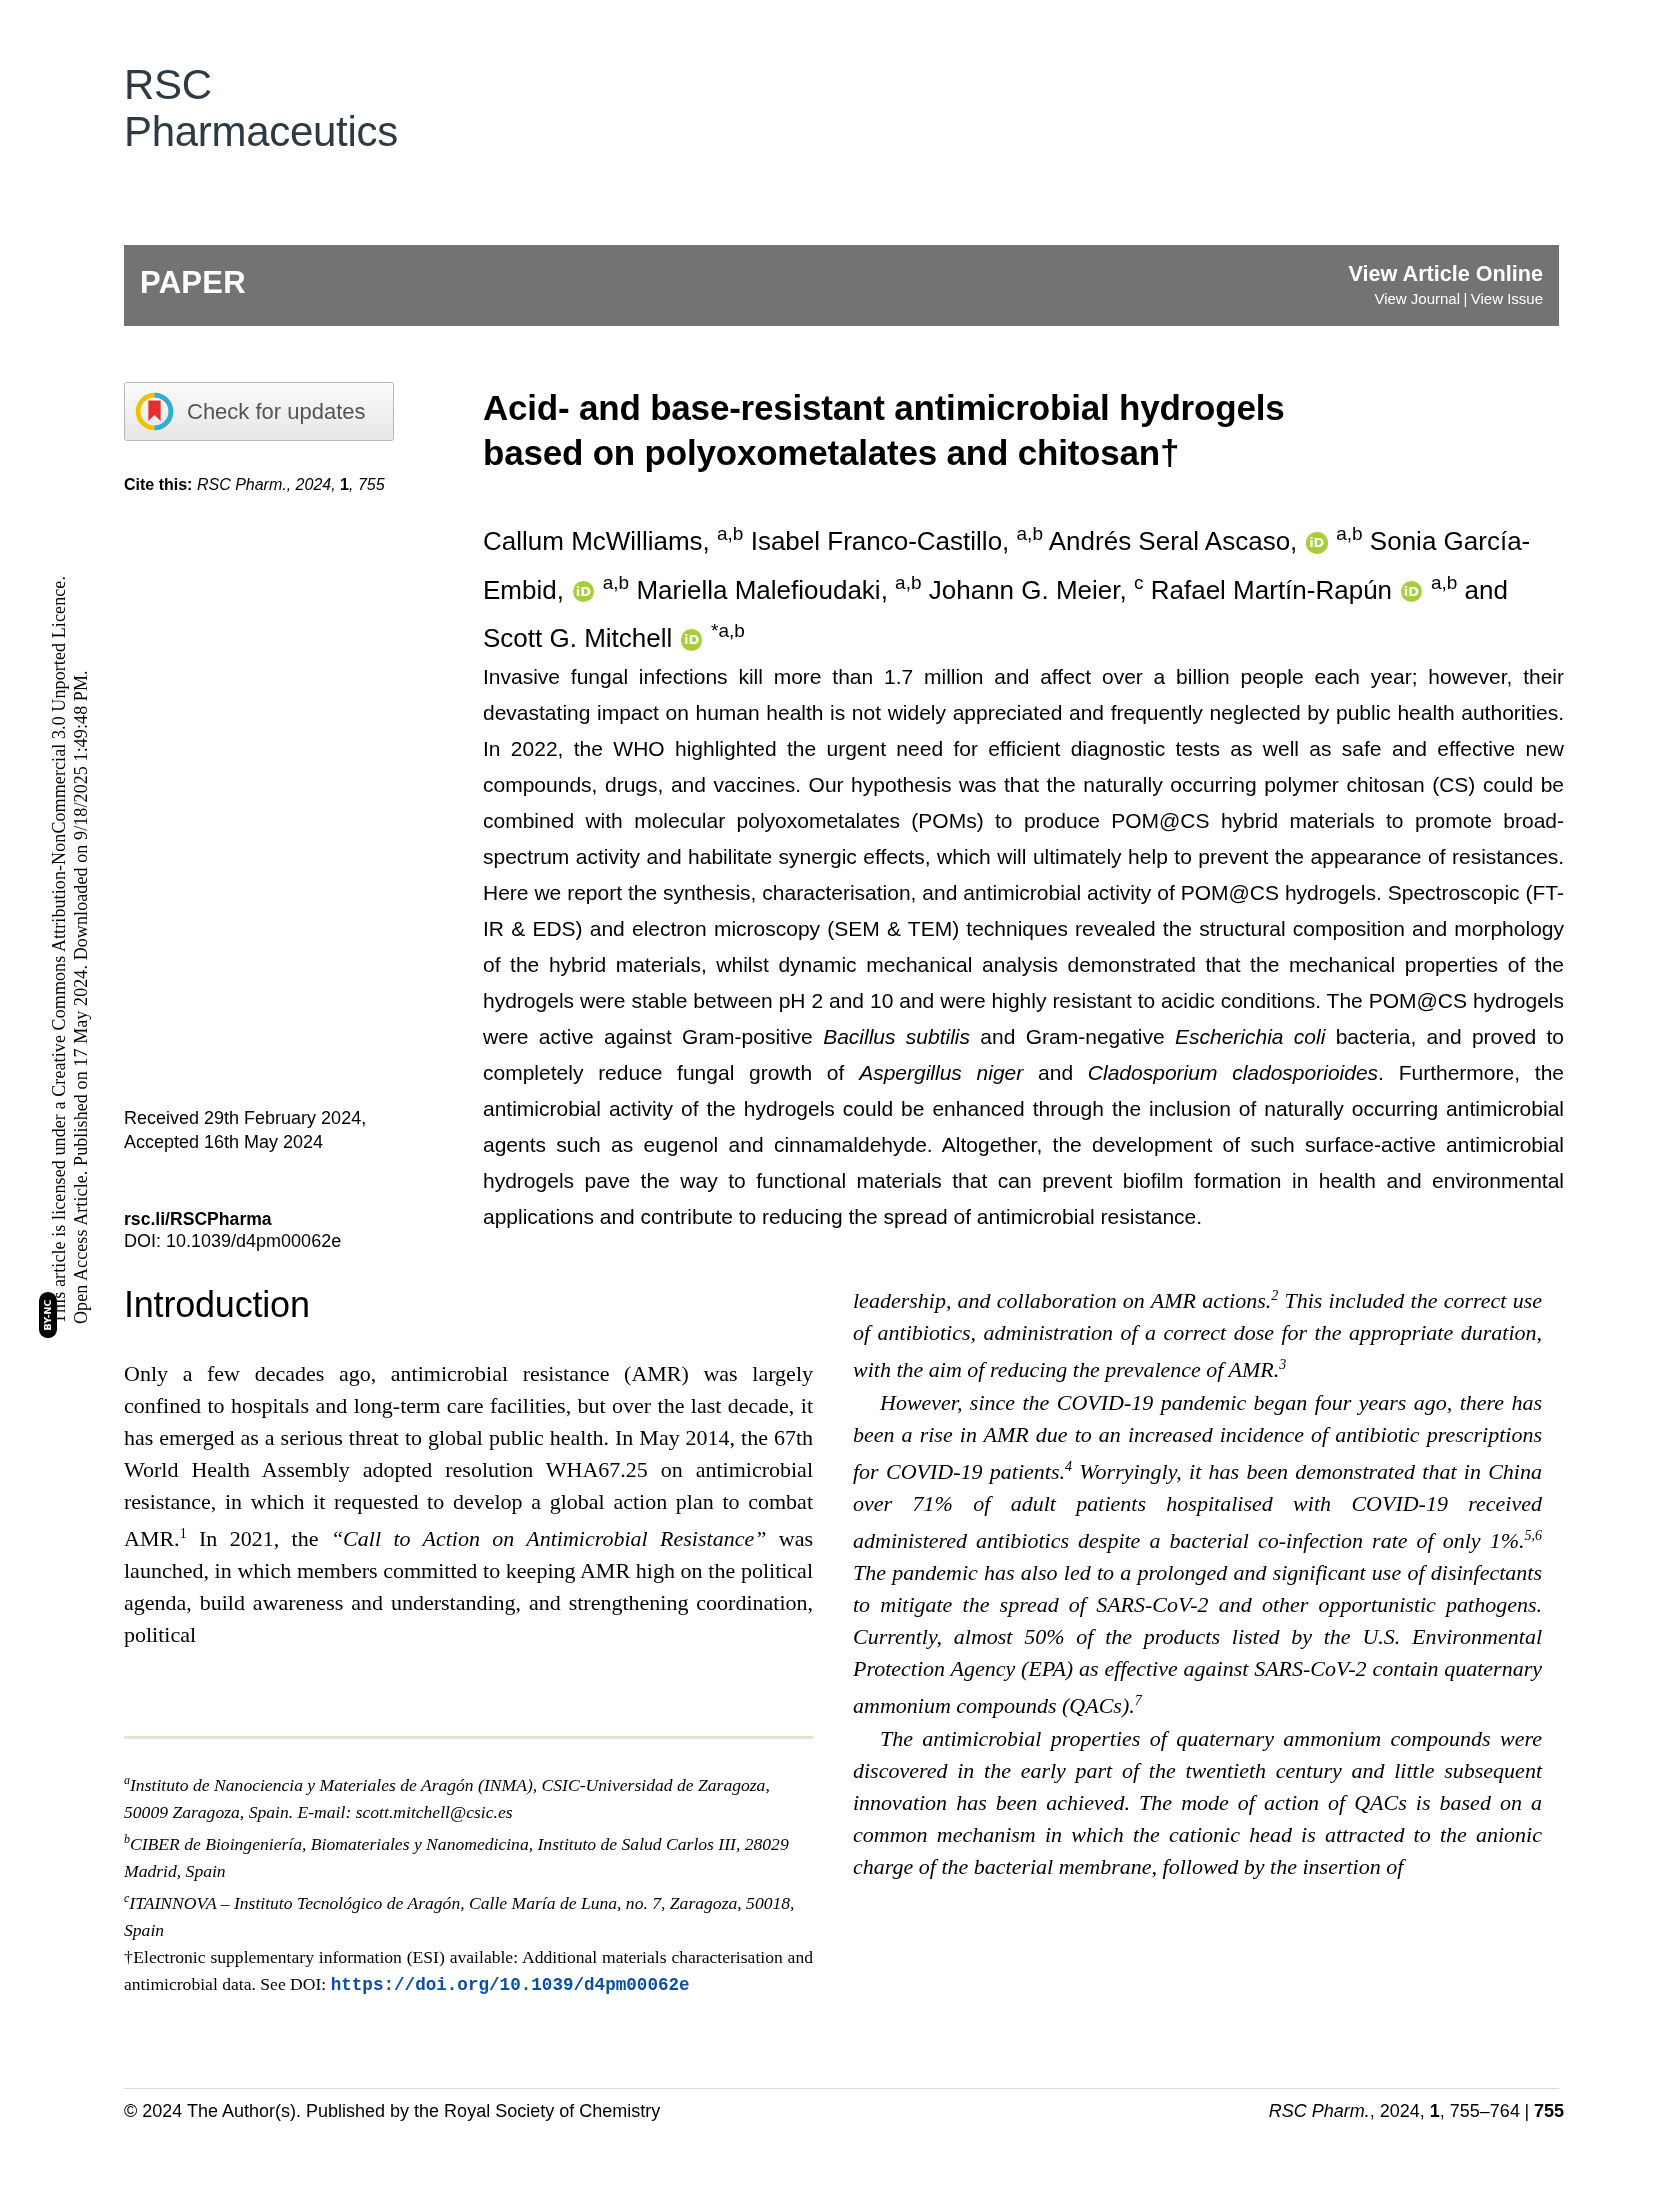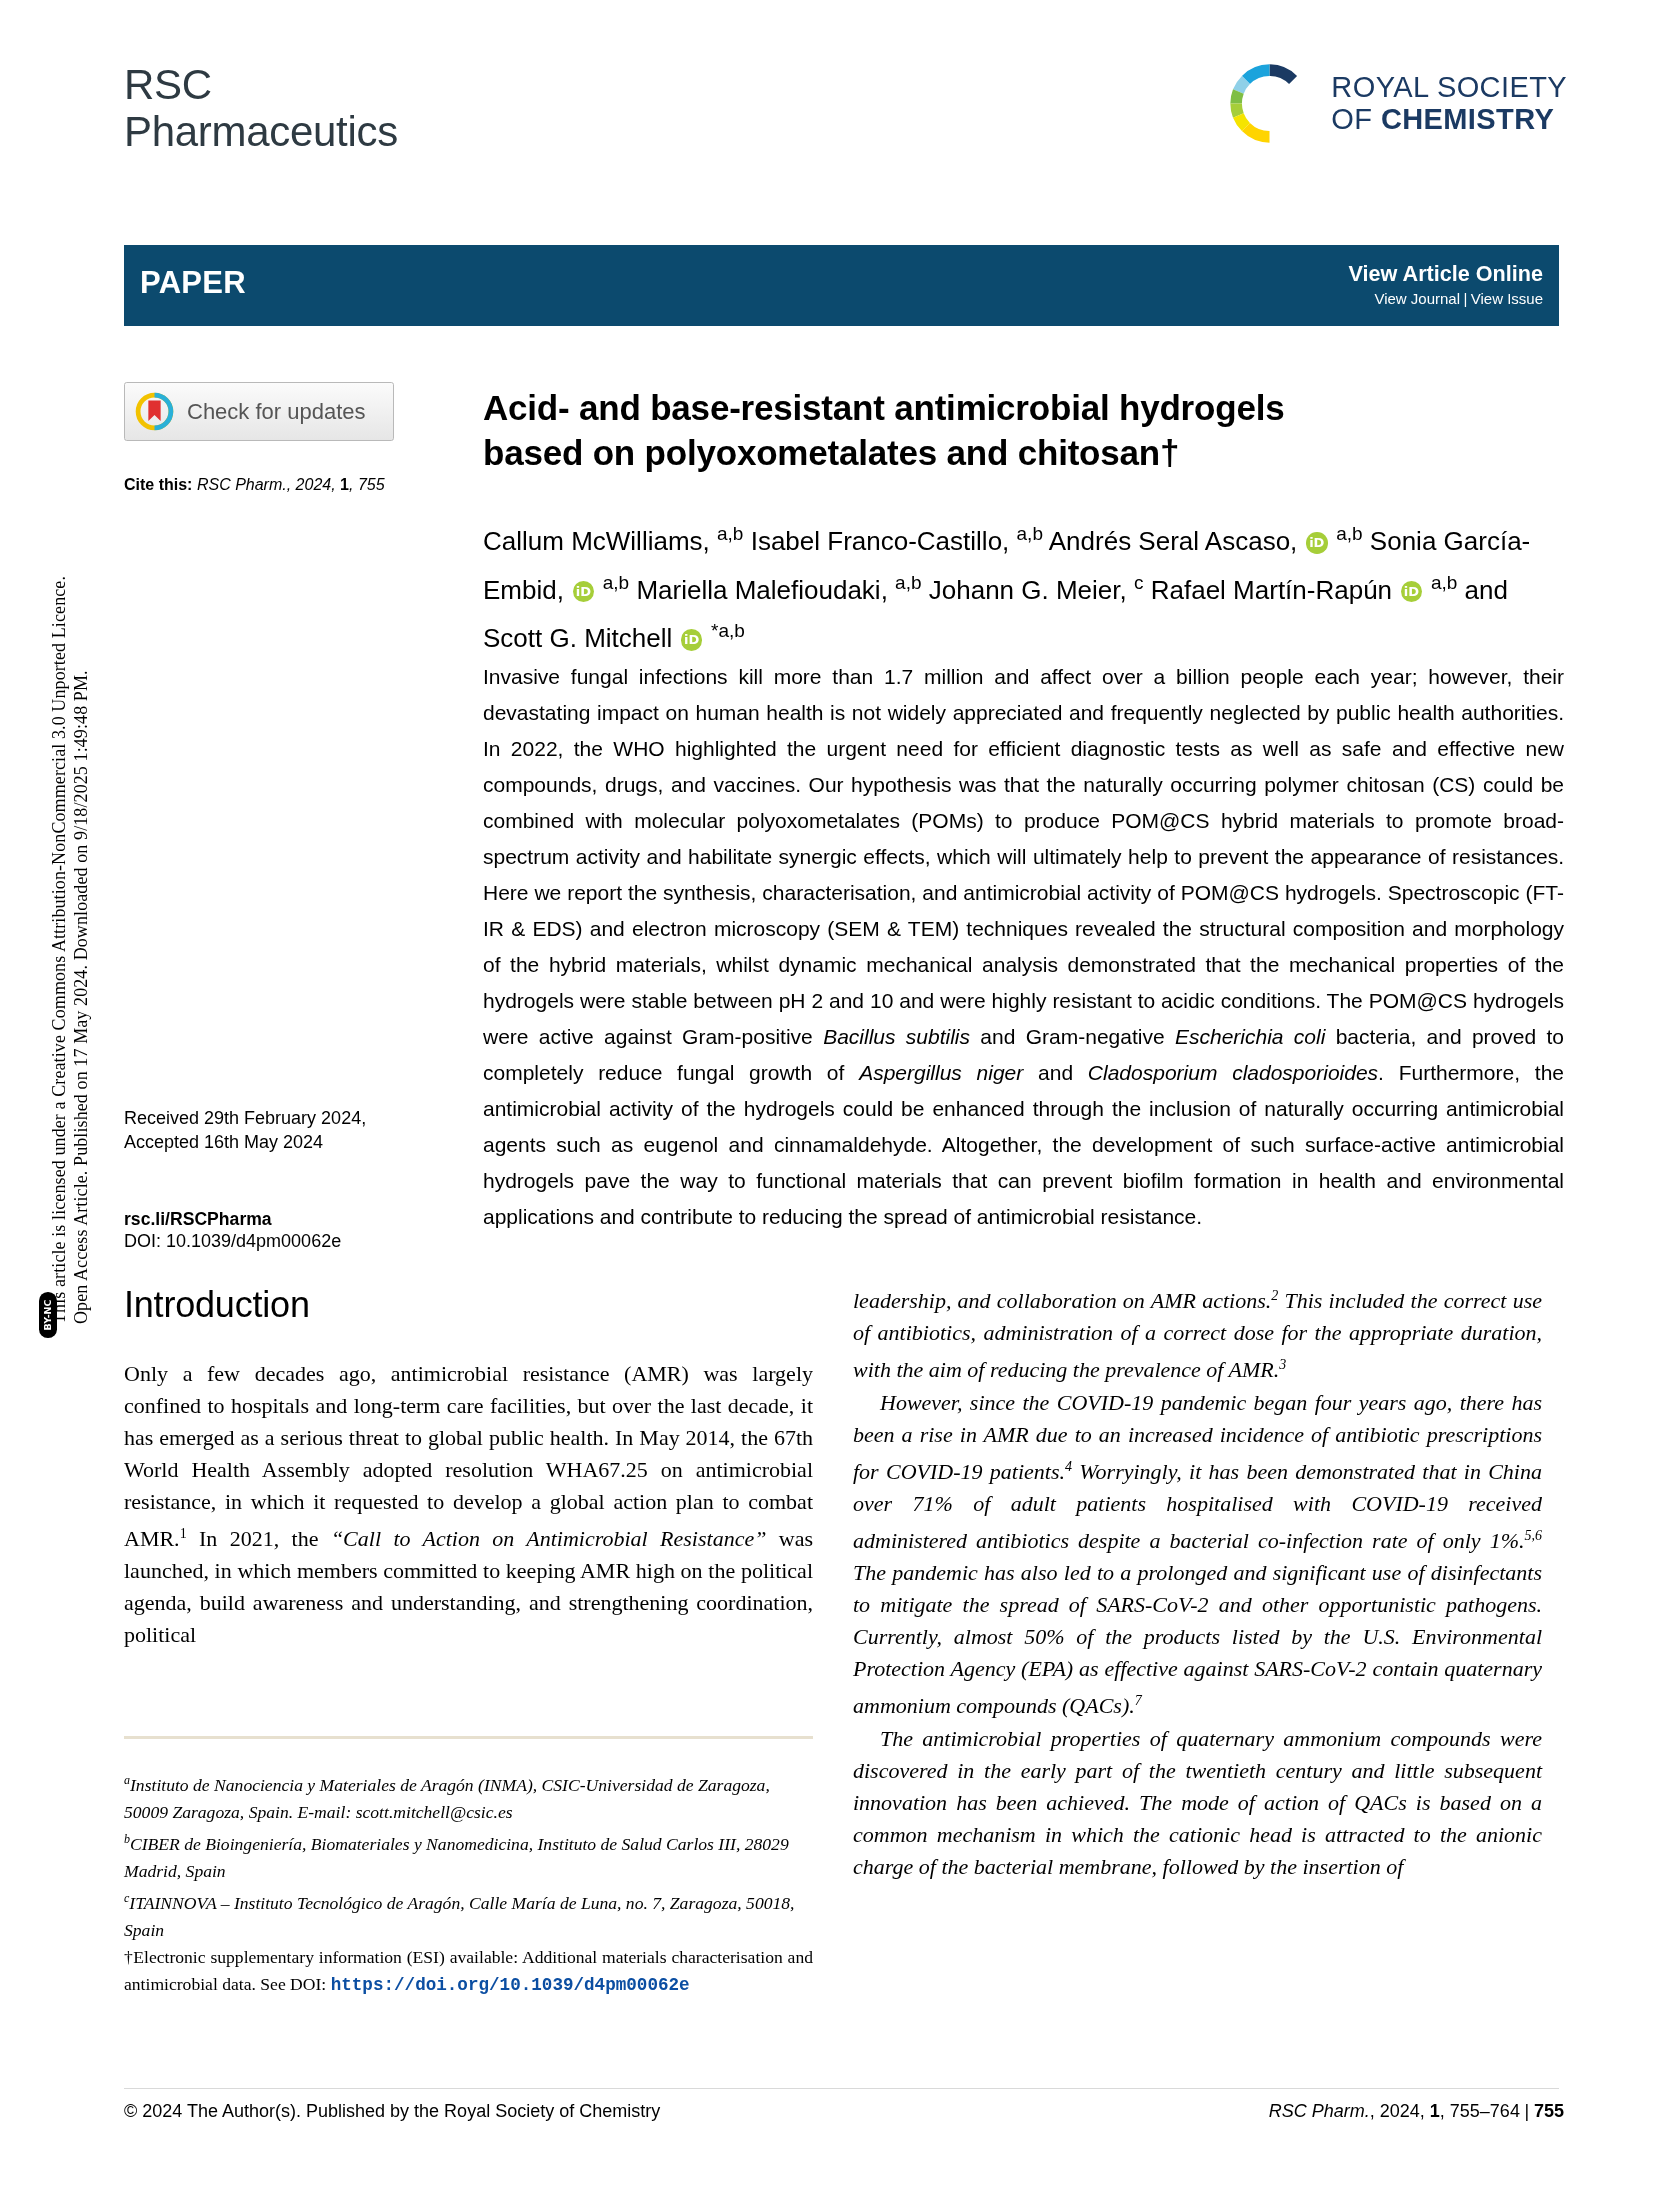--- a/index.html
+++ b/index.html
@@ -45,21 +45,21 @@
   .rsc-logo{position:absolute;right:108px;top:59px;display:flex;align-items:center;gap:17.6px;}
   .rsc-mark{width:89px;height:89px;position:relative;}
   .rsc-words{line-height:1.08;}
   .rsc-words .w1{font-size:29px;color:#1b3a63;letter-spacing:0.4px;}
   .rsc-words .w2{font-size:29px;color:#1b3a63;letter-spacing:0.4px;}
   .rsc-words .w2 b{font-weight:bold;}
 
   
   .banner{
     position:absolute;left:124px;top:245px;width:1435px;height:81px;
-    background:#0c4a6e;
+    background:#737373;
   }
   .banner .paper{
     position:absolute;left:16px;top:20px;
     color:#fff;font-size:31px;font-weight:bold;letter-spacing:0.3px;
   }
   .banner .vao{
     position:absolute;right:16px;top:15px;text-align:right;color:#fff;
   }
   .banner .vao .v1{font-size:21.6px;font-weight:bold;line-height:27px;}
   .banner .vao .v2{font-size:15px;line-height:23px;}
@@ -151,39 +151,20 @@
     <div class="cc-badge">
       <span>BY-NC</span>
     </div>
   </div>
 
   <div class="masthead">
     <div class="m1">RSC</div>
     <div class="m2">Pharmaceutics</div>
   </div>
 
-  <div class="rsc-logo">
-    <div class="rsc-mark">
-      <svg width="89" height="89" viewBox="0 0 100 100" aria-hidden="true">
-        <g transform="translate(50,50)">
-          <path d="M 0,-44 A 44,44 0 0,1 31,-31 L 22,-22 A 31,31 0 0,0 0,-31 Z" fill="#1b3a63"></path>
-          <path d="M -31,-31 A 44,44 0 0,1 0,-44 L 0,-31 A 31,31 0 0,0 -22,-22 Z" fill="#1ba3dc"></path>
-          <path d="M -41,-16 A 44,44 0 0,1 -31,-31 L -22,-22 A 31,31 0 0,0 -29,-11 Z" fill="#8fd0e8"></path>
-          <path d="M -44,0 A 44,44 0 0,1 -41,-16 L -29,-11 A 31,31 0 0,0 -31,0 Z" fill="#7fbe44"></path>
-          <path d="M -41,16 A 44,44 0 0,1 -44,0 L -31,0 A 31,31 0 0,0 -29,11 Z" fill="#a6ce39"></path>
-          <path d="M -31,31 A 44,44 0 0,1 -41,16 L -29,11 A 31,31 0 0,0 -22,22 Z" fill="#f5e400"></path>
-          <path d="M 0,44 A 44,44 0 0,1 -31,31 L -22,22 A 31,31 0 0,0 0,31 Z" fill="#ffd400"></path>
-        </g>
-      </svg>
-    </div>
-    <div class="rsc-words">
-      <div class="w1">ROYAL SOCIETY</div>
-      <div class="w2"><span>OF </span><b>CHEMISTRY</b></div>
-    </div>
-  </div>
 
   <div class="banner">
     <div class="paper">PAPER</div>
     <div class="vao">
       <div class="v1">View Article Online</div>
       <div class="v2">
         <span>View Journal</span><span class="sep">|</span><span>View Issue</span>
       </div>
     </div>
   </div>

